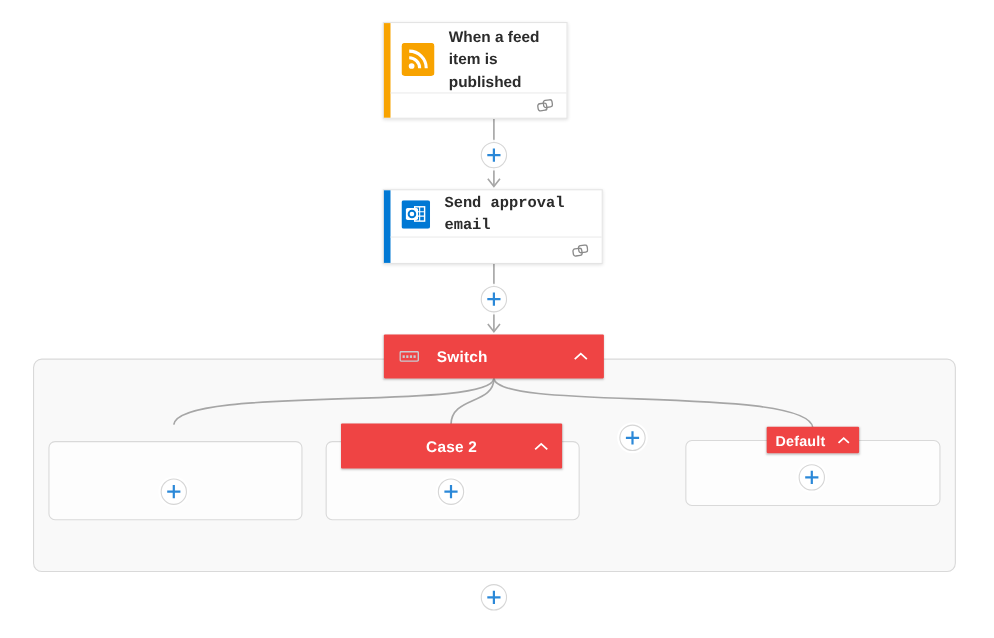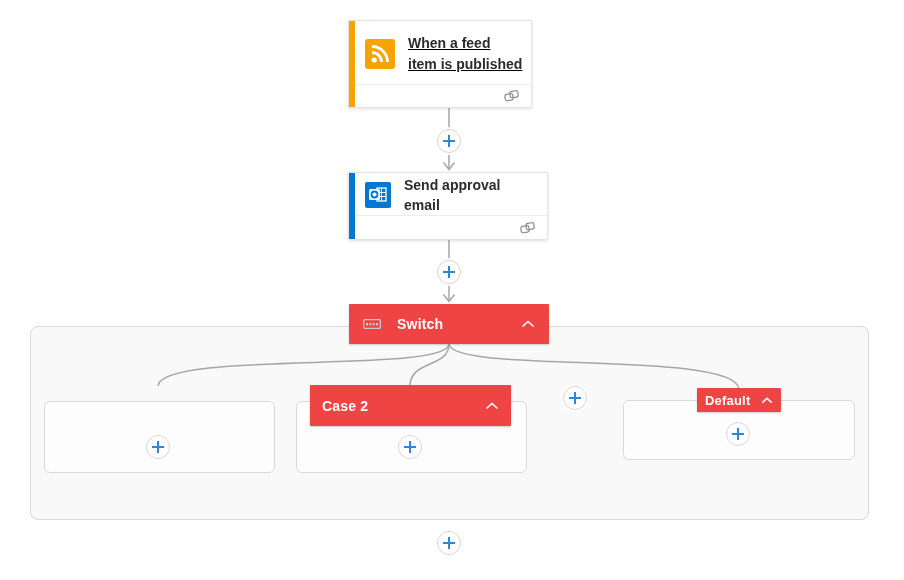--- a/index.html
+++ b/index.html
@@ -105,21 +105,21 @@
 
       <line x1="449" y1="240" x2="449" y2="301"></line>
       <path d="M443.5,294.5 L449,301.5 L454.5,294.5"></path>
 
       <path d="M449,344 C447,374 162,350 158,386"></path>
       <path d="M449,344 C449,368 410,360 410,386"></path>
       <path d="M449,344 C451,374 735,350 739,389"></path>
     </g>
   </svg>
 
-  <div class="card" style="left:348px; top:20px; width:184px; height:88px;text-decoration:underline;">
+  <div class="card" style="left:348px; top:20px; width:168px; height:88px;">
     <div class="accent" style="background:#F8A300;"></div>
     <div class="card-main" style="height:65px;">
       <span style="display:flex;">
         <svg width="30" height="30" viewBox="0 0 30 30">
           <rect x="0" y="0" width="30" height="30" rx="3" fill="#F8A300"></rect>
           <circle cx="9.2" cy="21" r="2.6" fill="#ffffff"></circle>
           <path d="M7,13.5 a9.5,9.5 0 0 1 9.5,9.5" stroke="#ffffff" stroke-width="2.8" fill="none"></path>
           <path d="M7,7.5 a15.5,15.5 0 0 1 15.5,15.5" stroke="#ffffff" stroke-width="2.8" fill="none"></path>
         </svg>
       </span>
@@ -139,21 +139,21 @@
     <span style="display:flex;">
       <svg width="14" height="14" viewBox="0 0 14 14">
         <line x1="7" y1="1" x2="7" y2="13" stroke="#2B88D8" stroke-width="2"></line>
         <line x1="1" y1="7" x2="13" y2="7" stroke="#2B88D8" stroke-width="2"></line>
       </svg>
     </span>
   </div>
 
   <div class="card" style="left:348px; top:172px; width:200px; height:68px;">
     <div class="accent" style="background:#0078D4;"></div>
-    <div class="card-main" style="height:44px;">
+    <div class="card-main" style="height:44px;font-family:Liberation Mono, monospace;">
       <span style="display:flex;">
         <svg width="26" height="26" viewBox="0 0 26 26">
           <rect x="0" y="0" width="26" height="26" rx="2" fill="#0078D4"></rect>
           <rect x="12" y="6" width="9" height="13" fill="none" stroke="#ffffff" stroke-width="1.3"></rect>
           <line x1="12" y1="10.5" x2="21" y2="10.5" stroke="#ffffff" stroke-width="1"></line>
           <line x1="12" y1="14.5" x2="21" y2="14.5" stroke="#ffffff" stroke-width="1"></line>
           <line x1="16.5" y1="6" x2="16.5" y2="19" stroke="#ffffff" stroke-width="1"></line>
           <rect x="4" y="7" width="11" height="11" rx="1.5" fill="#ffffff"></rect>
           <circle cx="9.5" cy="12.5" r="3" fill="none" stroke="#0078D4" stroke-width="1.8"></circle>
         </svg>
@@ -199,21 +199,21 @@
 
   <div class="plus-btn" style="left:146px; top:435px;">
     <span style="display:flex;">
       <svg width="14" height="14" viewBox="0 0 14 14">
         <line x1="7" y1="1" x2="7" y2="13" stroke="#2B88D8" stroke-width="2"></line>
         <line x1="1" y1="7" x2="13" y2="7" stroke="#2B88D8" stroke-width="2"></line>
       </svg>
     </span>
   </div>
 
-  <div class="dark-header" style="left:310px; top:385px; width:201px; height:41px; padding:0 12px; justify-content:flex-start;">
+  <div class="dark-header" style="left:310px; top:385px; width:201px; height:41px; padding:0 12px; justify-content:center;">
     <span class="hdr-label">Case 2</span>
     <span class="chev-btn" style="position:absolute; right:12px;">
       <svg width="14" height="8" viewBox="0 0 14 8">
         <polyline points="1.5,6.5 7,1.5 12.5,6.5" fill="none" stroke="#ffffff" stroke-width="1.6"></polyline>
       </svg>
     </span>
   </div>
   <div class="plus-btn" style="left:398px; top:435px;">
     <span style="display:flex;">
       <svg width="14" height="14" viewBox="0 0 14 14">

